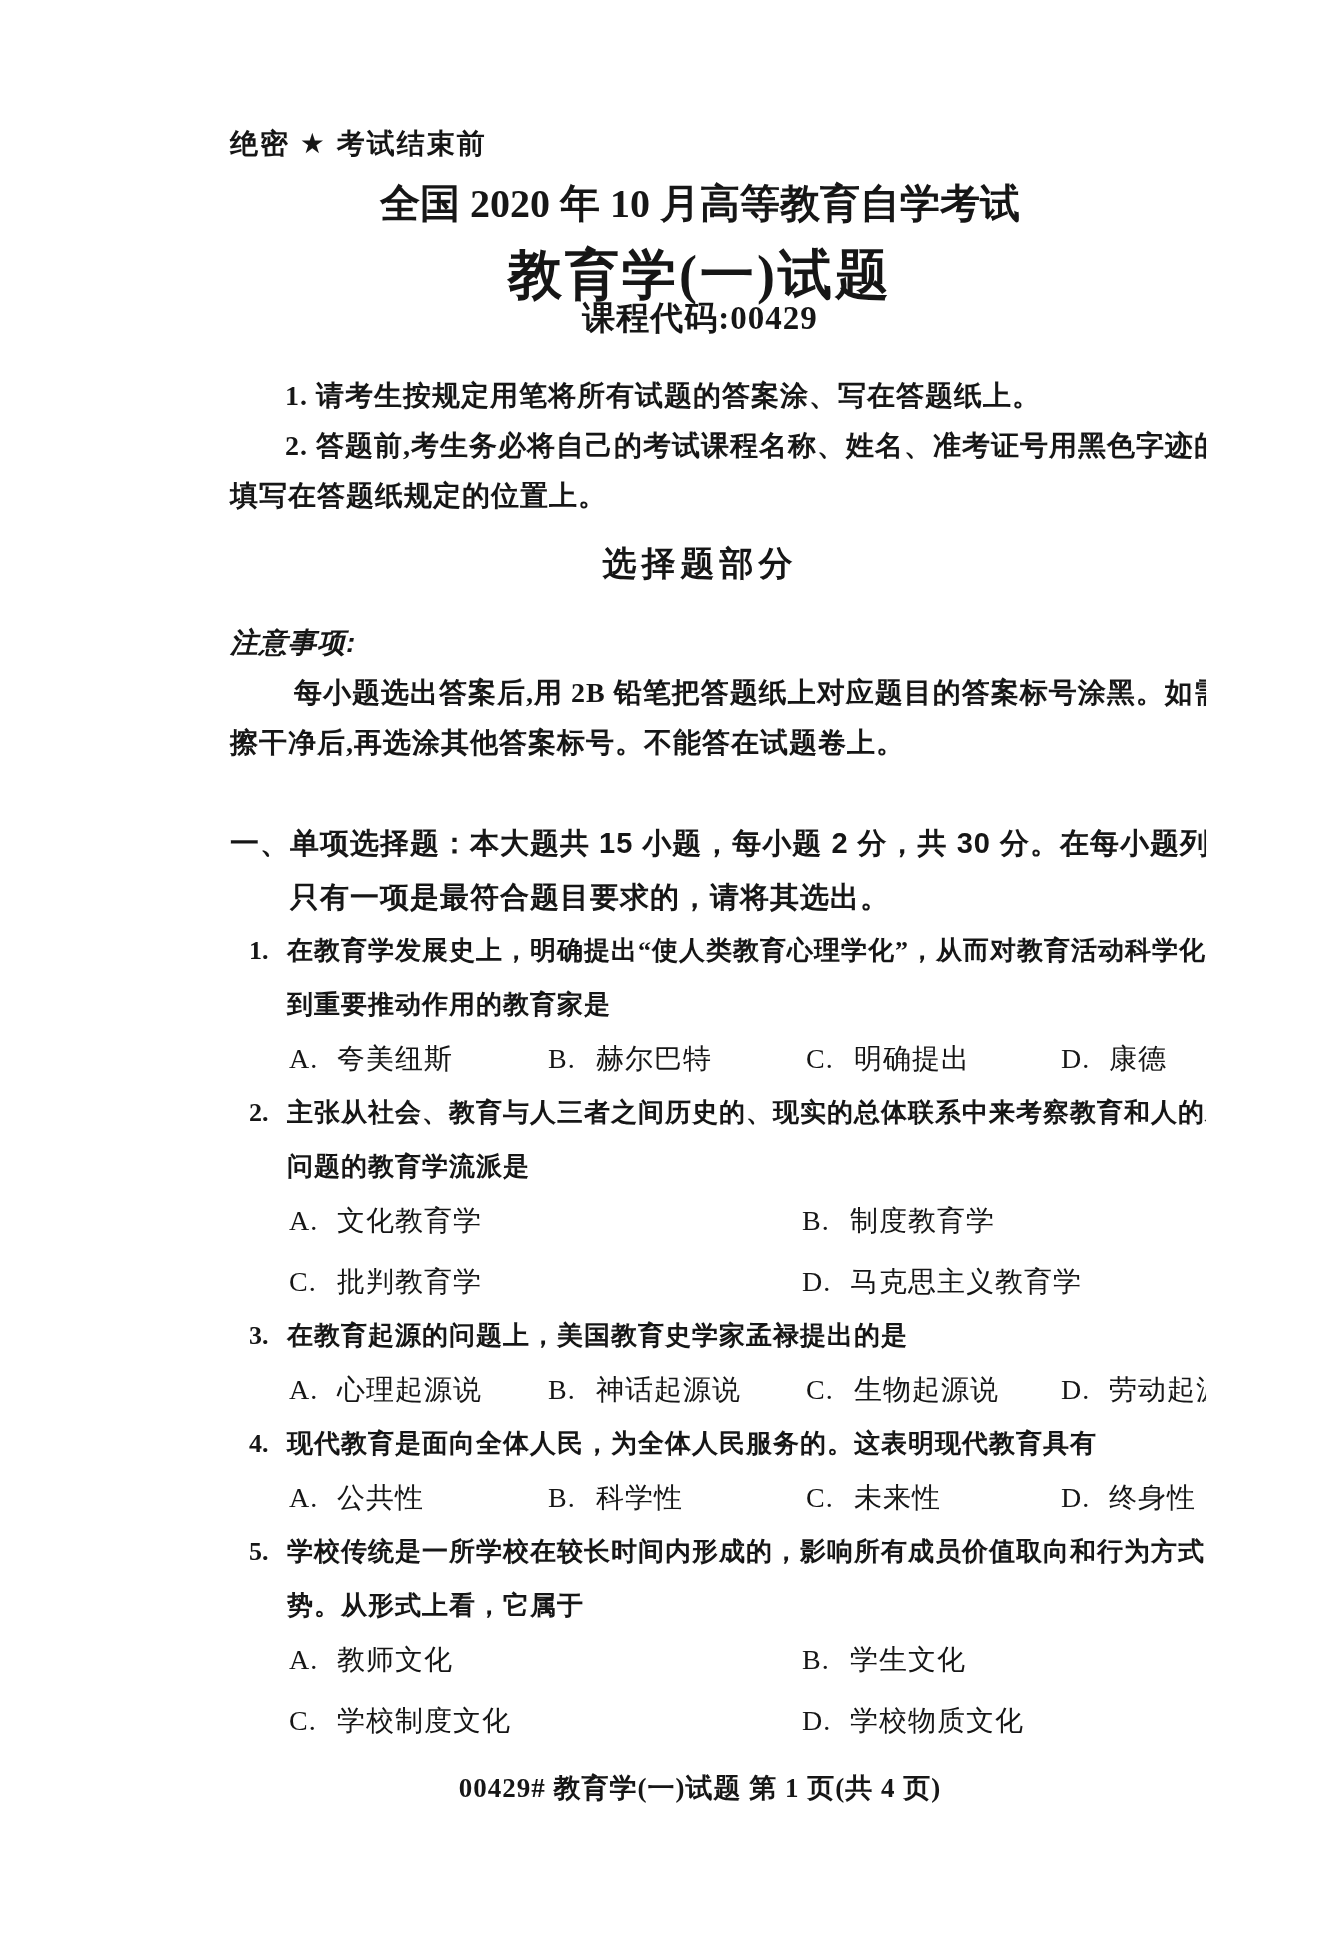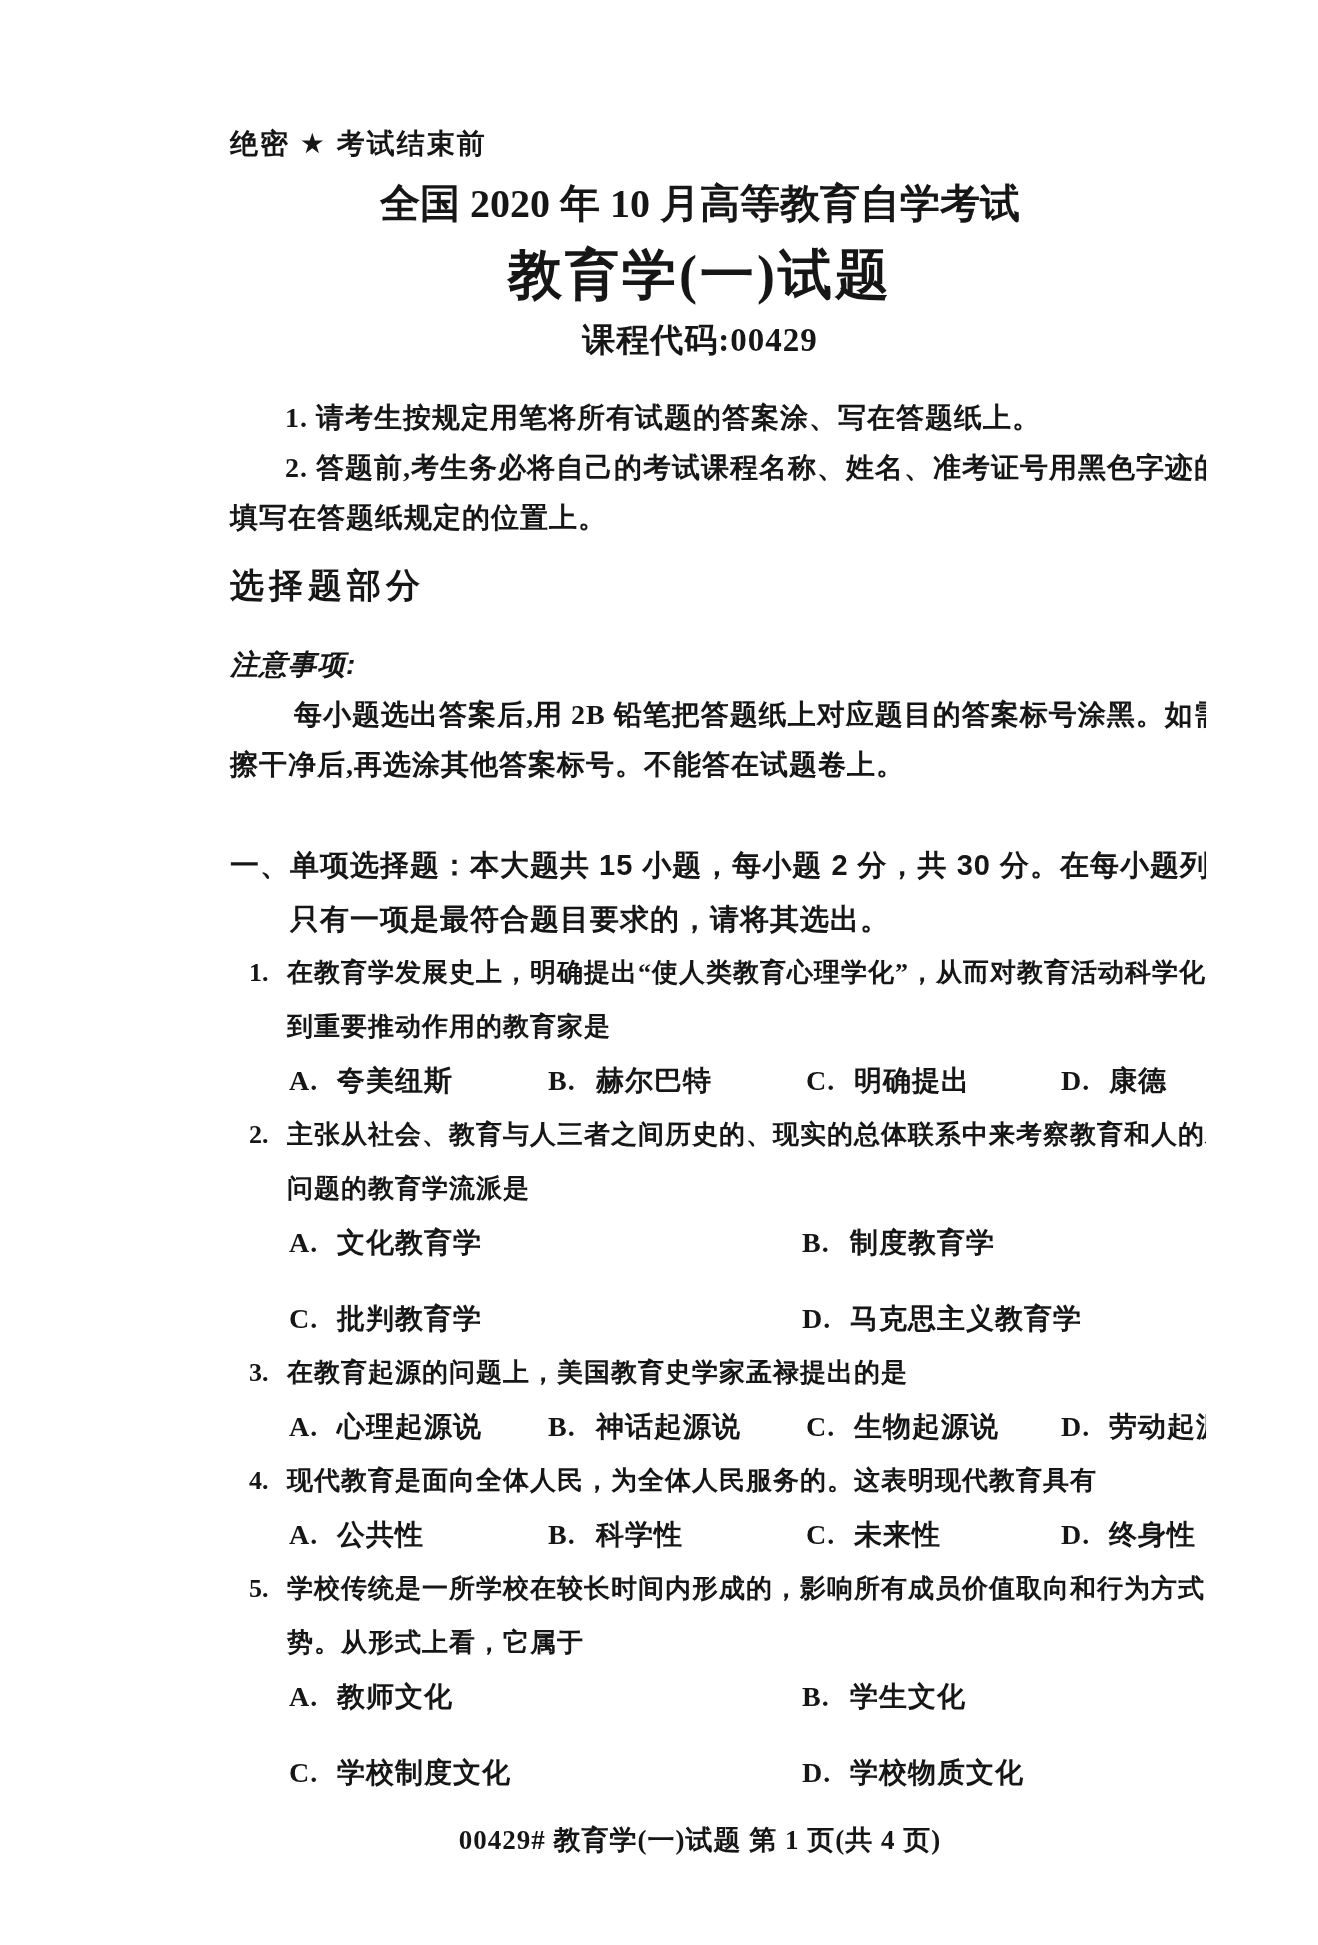--- a/index.html
+++ b/index.html
@@ -24,31 +24,31 @@
     margin-top:26px; text-align:center;
     font-size:40px; line-height:1; font-weight:700;
     white-space:pre;
   }
   .title2 {
     margin-top:24px; text-align:center;
     font-size:54px; line-height:1; font-weight:700;
     letter-spacing:3px;
   }
   .course-code {
-    margin-top:22px; text-align:center;
+    text-align:center;
     font-size:33px; line-height:1; font-weight:700;
     letter-spacing:1px;
   }
   .instructions { margin-top:36px; }
   .inst {
     font-size:28px; line-height:50px; font-weight:600;
     letter-spacing:1px; text-indent:55px; white-space:pre;
   }
   .section-title {
-    margin-top:24px; 
+    margin-top:24px; text-align:center;
     font-family:"Liberation Sans","DejaVu Sans",sans-serif;
     font-weight:700; font-size:34px; line-height:1.1;
     letter-spacing:5px;
   }
   .notice-label {
     margin-top:36px;
     font-family:"Liberation Sans","DejaVu Sans",sans-serif;
     font-weight:700; font-size:28px; line-height:50px;
     letter-spacing:1px;
     font-style:italic;
@@ -68,22 +68,22 @@
   .q-stem {
     font-size:26px; line-height:54px; font-weight:600;
     letter-spacing:1px;
     margin-left:19px; padding-left:38px; text-indent:-38px;
     white-space:pre;
   }
   .q-num { display:inline-block; width:38px; text-indent:0; letter-spacing:0; }
   .q-text { white-space:pre; }
   .options {
     margin-left:59px;
-    display:grid; row-gap:22px;
-    font-size:28px; line-height:54px; font-weight:700;
+    display:grid; row-gap:7px;
+    font-size:28px; line-height:54px; font-weight:400;
     letter-spacing:1px; white-space:pre;
   }
   .options.cols-4 { grid-template-columns:259px 258px 255px auto; }
   .options.cols-2 { grid-template-columns:513px auto; }
   .opt-label { display:inline-block; min-width:48px; }
   .page-footer {
     margin-top:24px; text-align:center;
     font-size:27px; line-height:1.2; font-weight:600;
     letter-spacing:1px; white-space:pre;
   }

